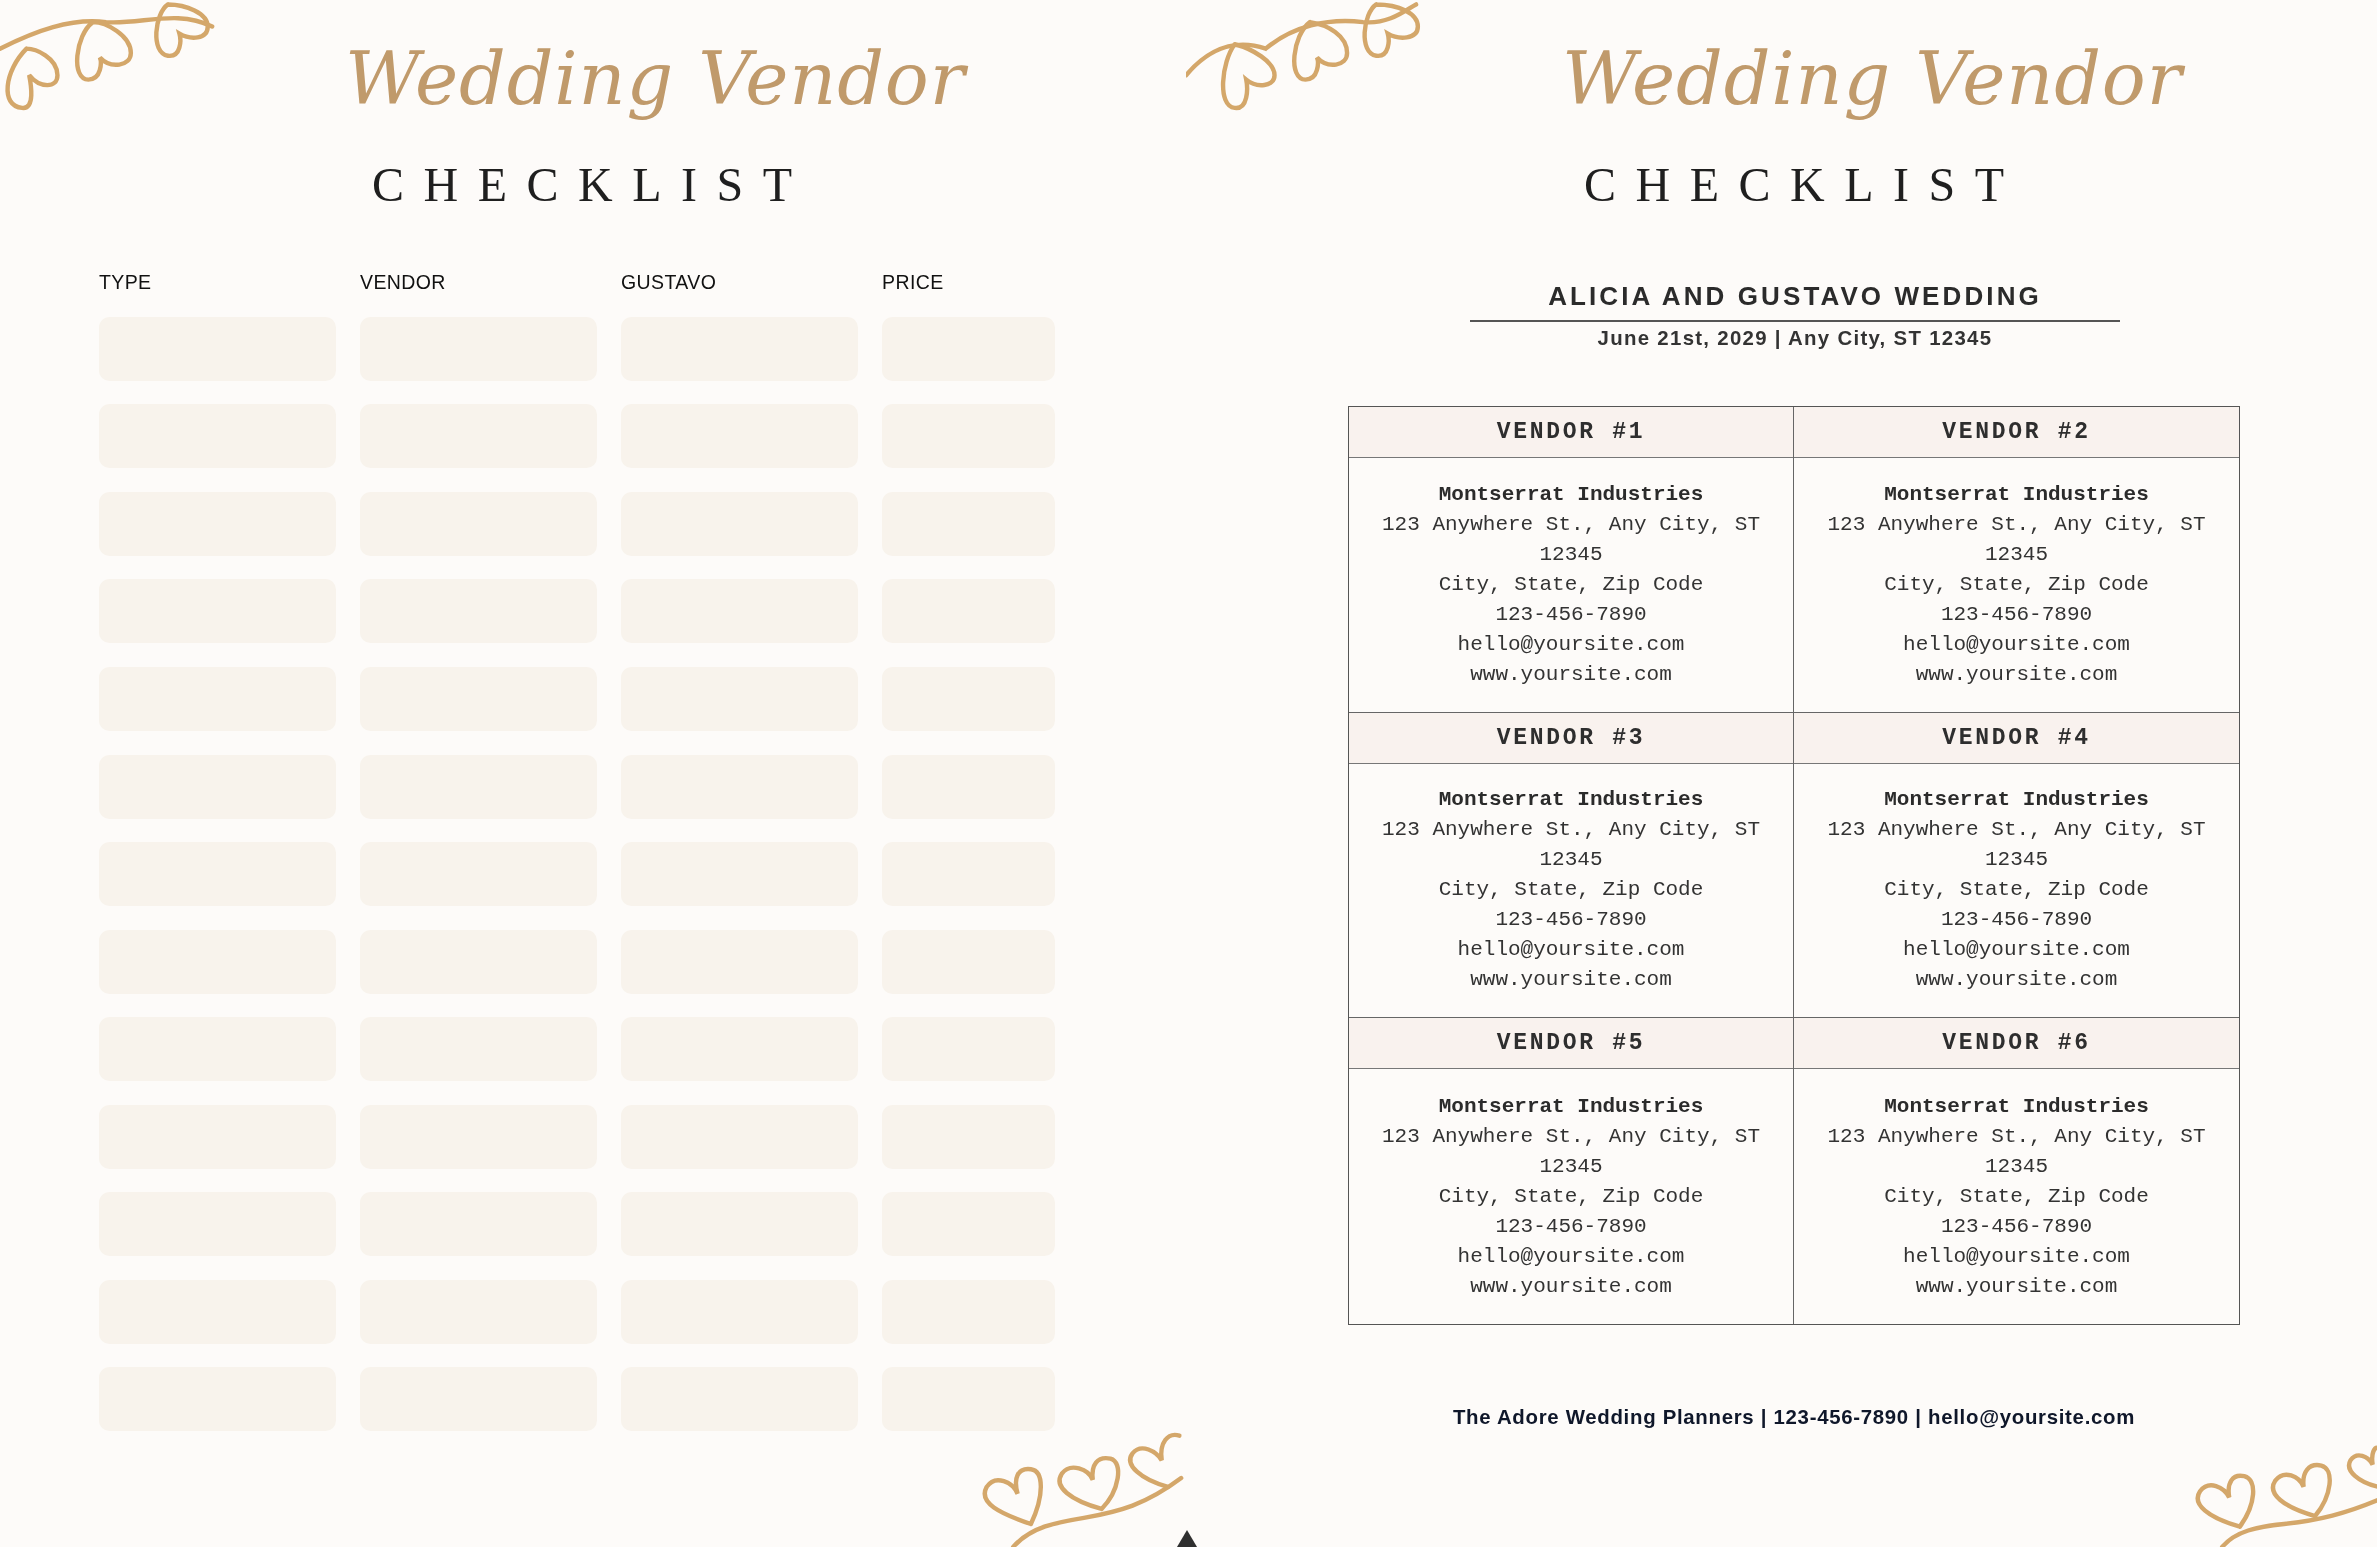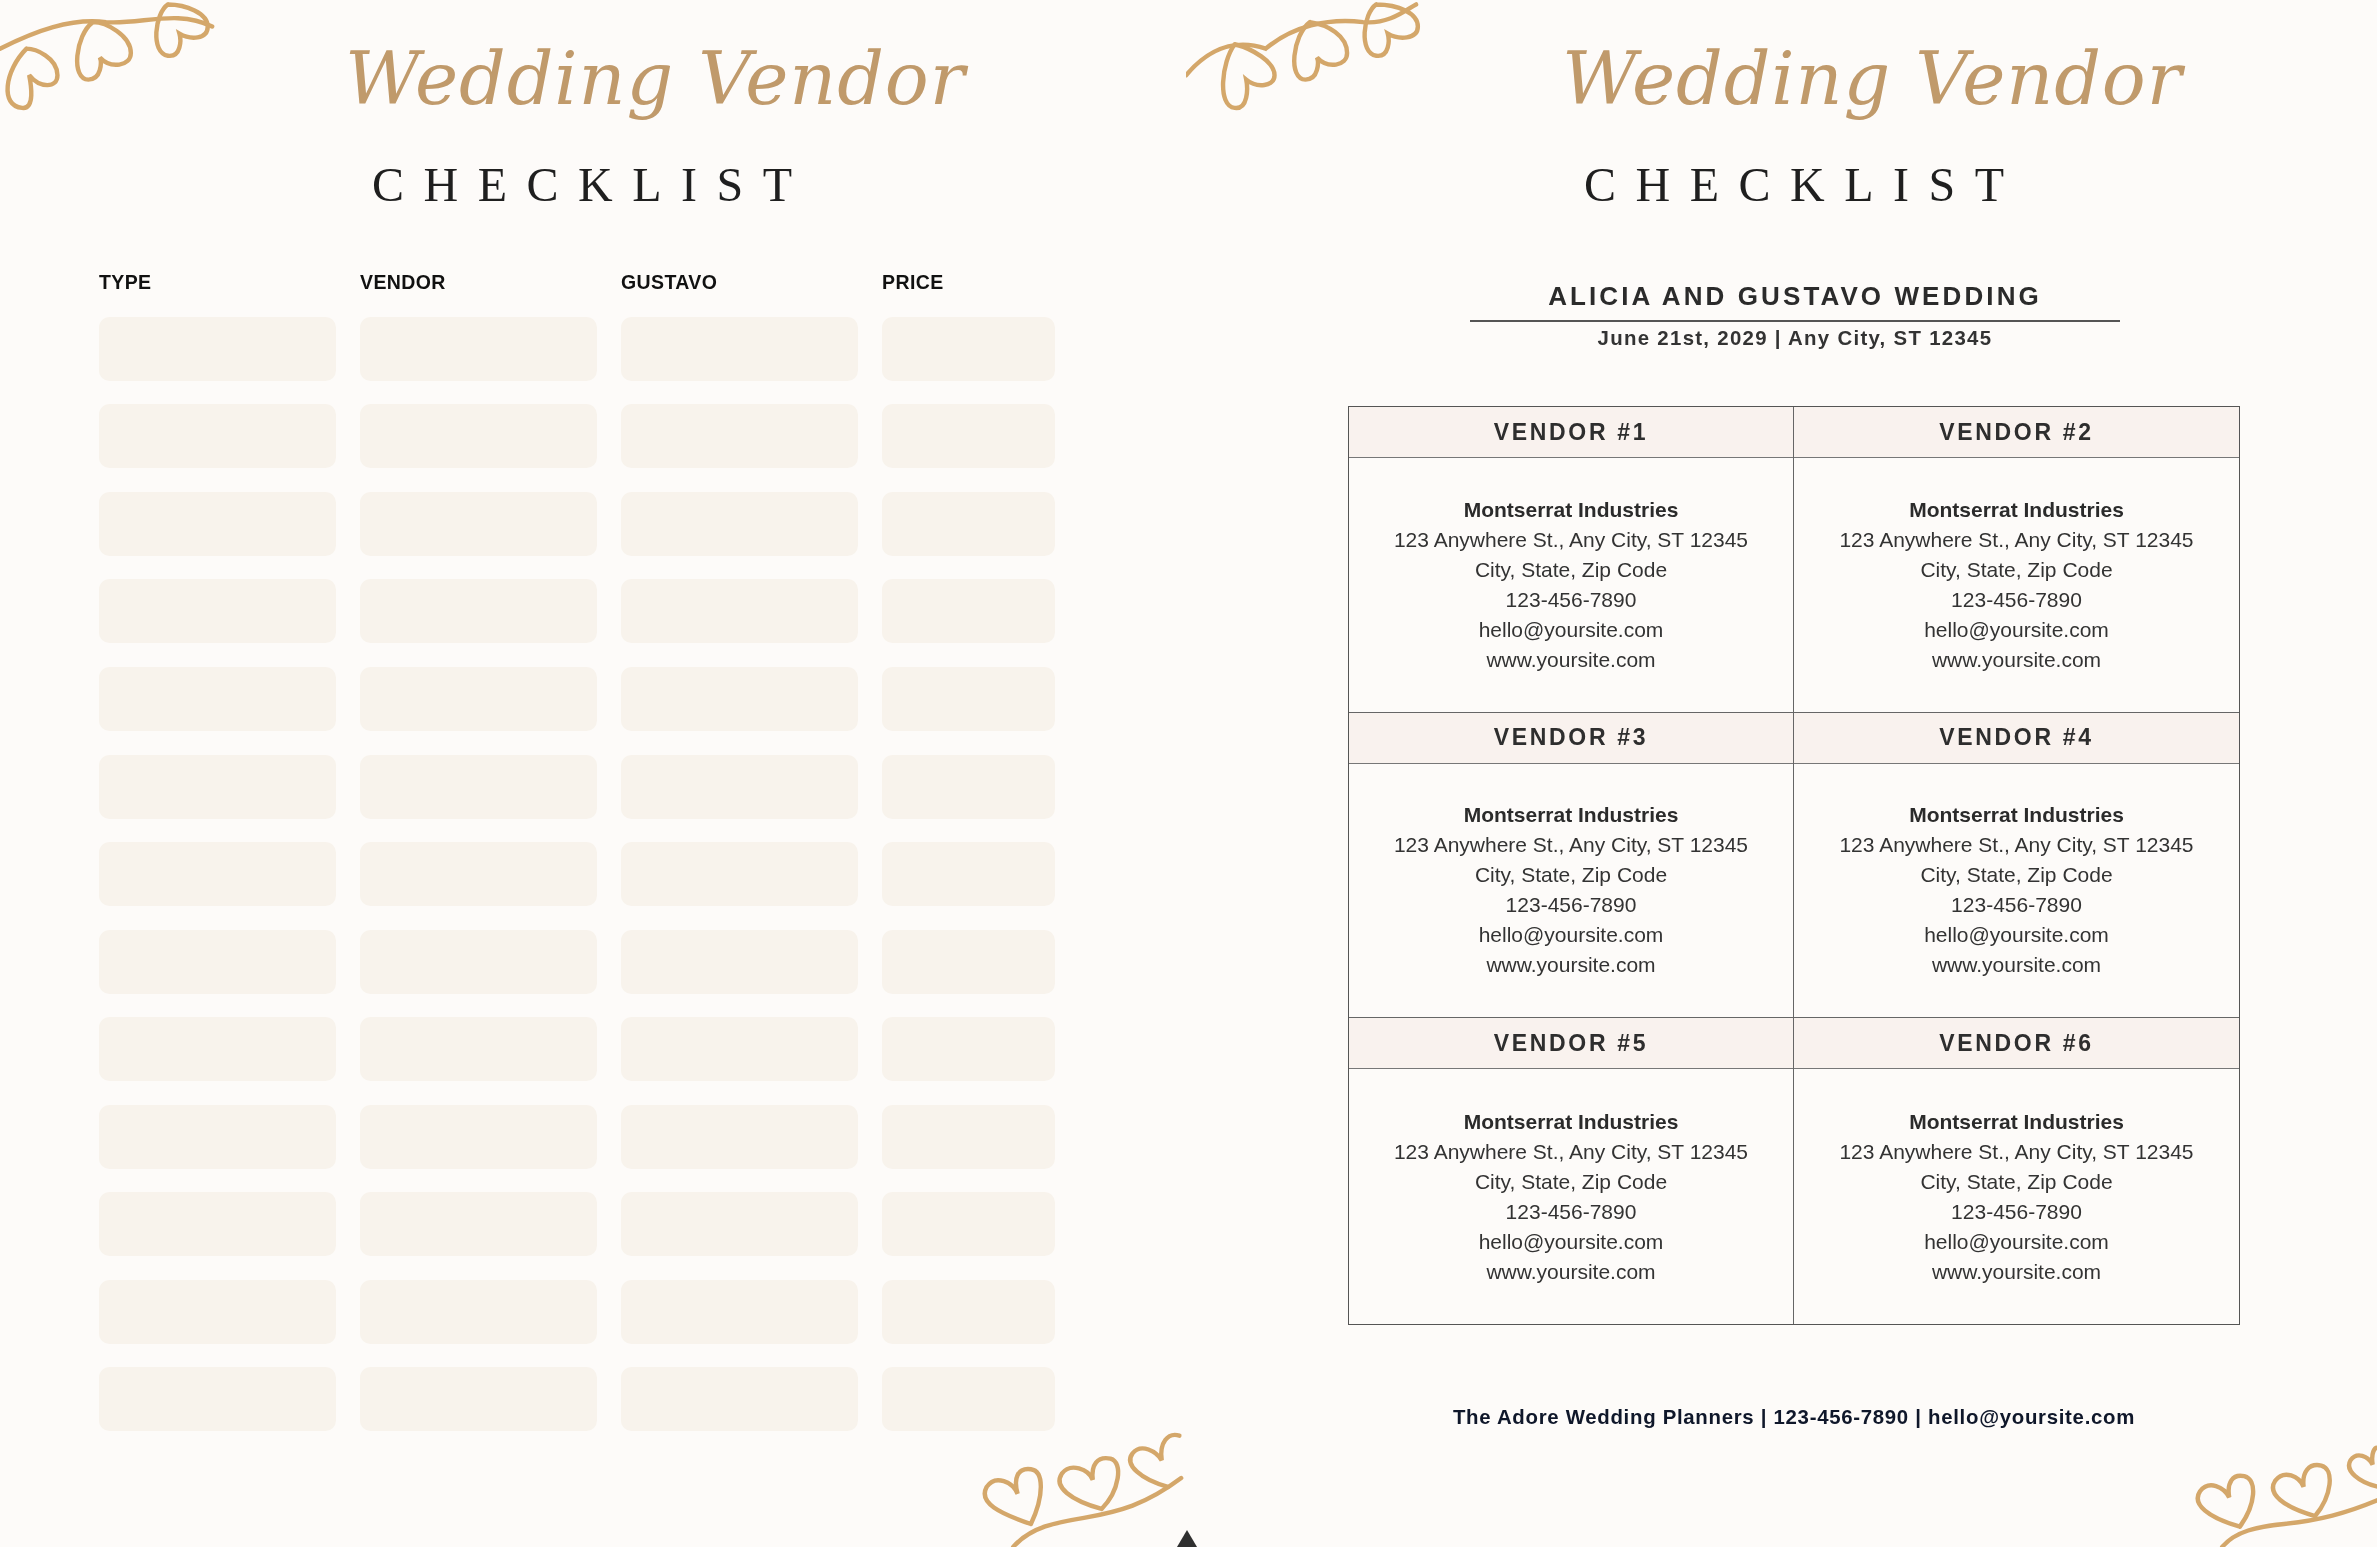--- a/index.html
+++ b/index.html
@@ -20,21 +20,21 @@
     text-align: left; line-height: 1;
   }
   .checklist-title {
     position: absolute; font-family: "Liberation Serif", "DejaVu Serif", serif;
     color: #1f1f1f; font-size: 48px; letter-spacing: 19.5px; white-space: nowrap;
     text-align: left; line-height: 1;
   }
 
   
   .col-header {
-    position: absolute; top: 271px; font-weight: bold; font-size: 19.5px;
+    position: absolute; top: 271px; font-weight: normal; font-size: 19.5px;
     color: #111; letter-spacing: 0.4px;
   }
   .field {
     position: absolute; height: 64px; background: #f8f3ec; border-radius: 10.6px;
   }
 
   
   .event-title {
     position: absolute; left: 1470px; width: 650px; top: 281px; text-align: center;
     font-weight: bold; font-size: 26px; letter-spacing: 3.1px; color: #2b2b2b;
@@ -42,21 +42,21 @@
   .event-rule { position: absolute; left: 1470px; width: 650px; top: 320px; height: 1.8px; background: #555; }
   .event-date {
     position: absolute; left: 1470px; width: 650px; top: 327px; text-align: center;
     font-weight: bold; font-size: 20.4px; letter-spacing: 1.3px; color: #333;
   }
   .vendor-table {
     position: absolute; left: 1348px; top: 406px; width: 892px; height: 919px;
     border: 1.8px solid #555; box-sizing: border-box;
     display: grid; grid-template-columns: 1fr 1fr; grid-template-rows: 1fr 1fr 1fr;
   }
-  .vendor-cell { display: flex; flex-direction: column; box-sizing: border-box; }
+  .vendor-cell { display: flex; flex-direction: column; box-sizing: border-box; font-family: Liberation Mono, monospace; }
   .vendor-cell.c1 { border-right: 1.3px solid #666; }
   .vendor-cell.r1, .vendor-cell.r2 { border-bottom: 1.3px solid #666; }
   .vendor-head {
     height: 50px; background: #f9f2ee; border-bottom: 1.3px solid #777;
     display: flex; align-items: center; justify-content: center;
     font-weight: bold; font-size: 23px; letter-spacing: 2.7px; color: #2e2e2e;
   }
   .vendor-body {
     flex: 1; display: flex; flex-direction: column; align-items: center; justify-content: center;
     font-size: 21px; line-height: 30px; color: #333; text-align: center;

